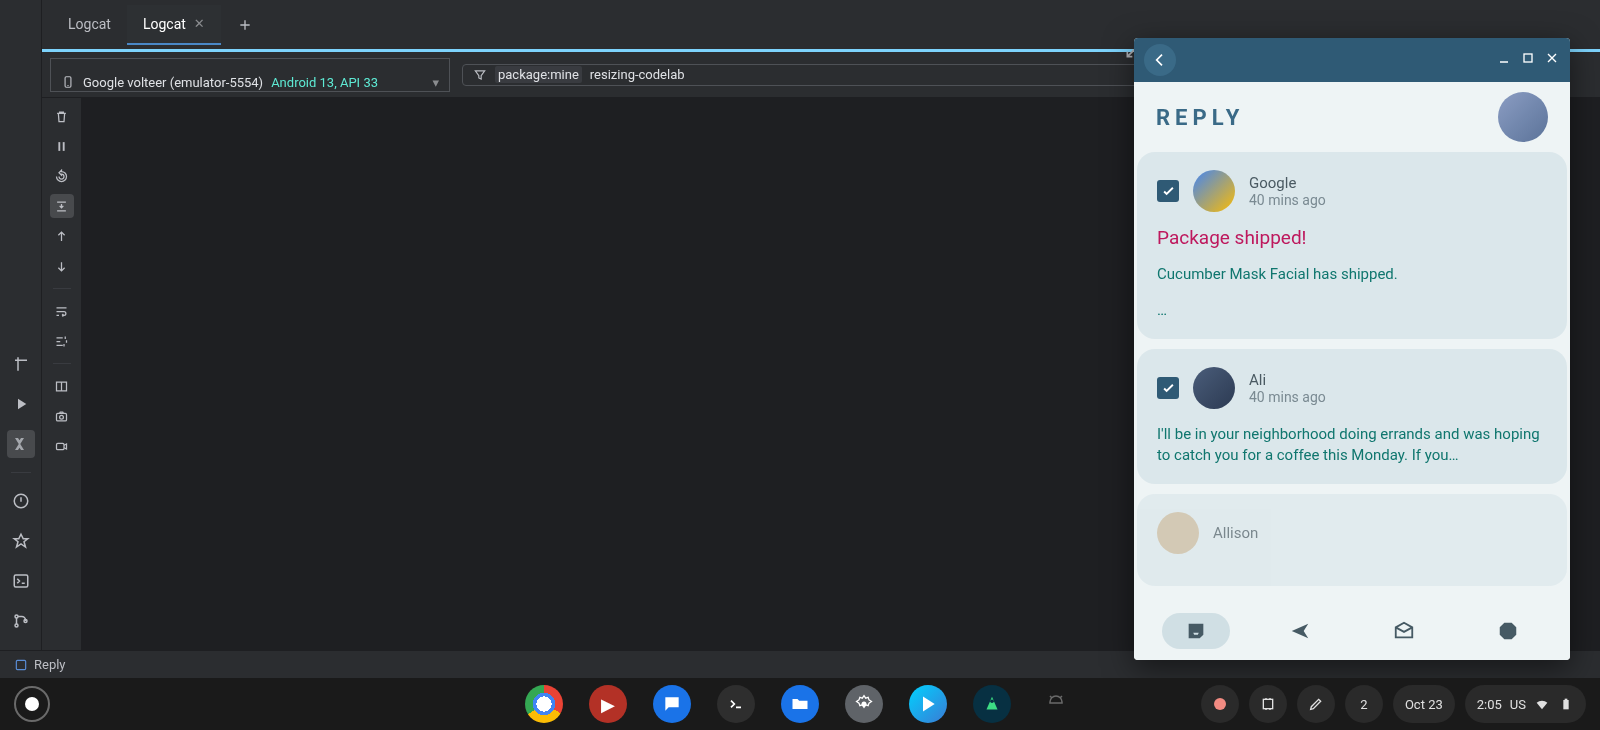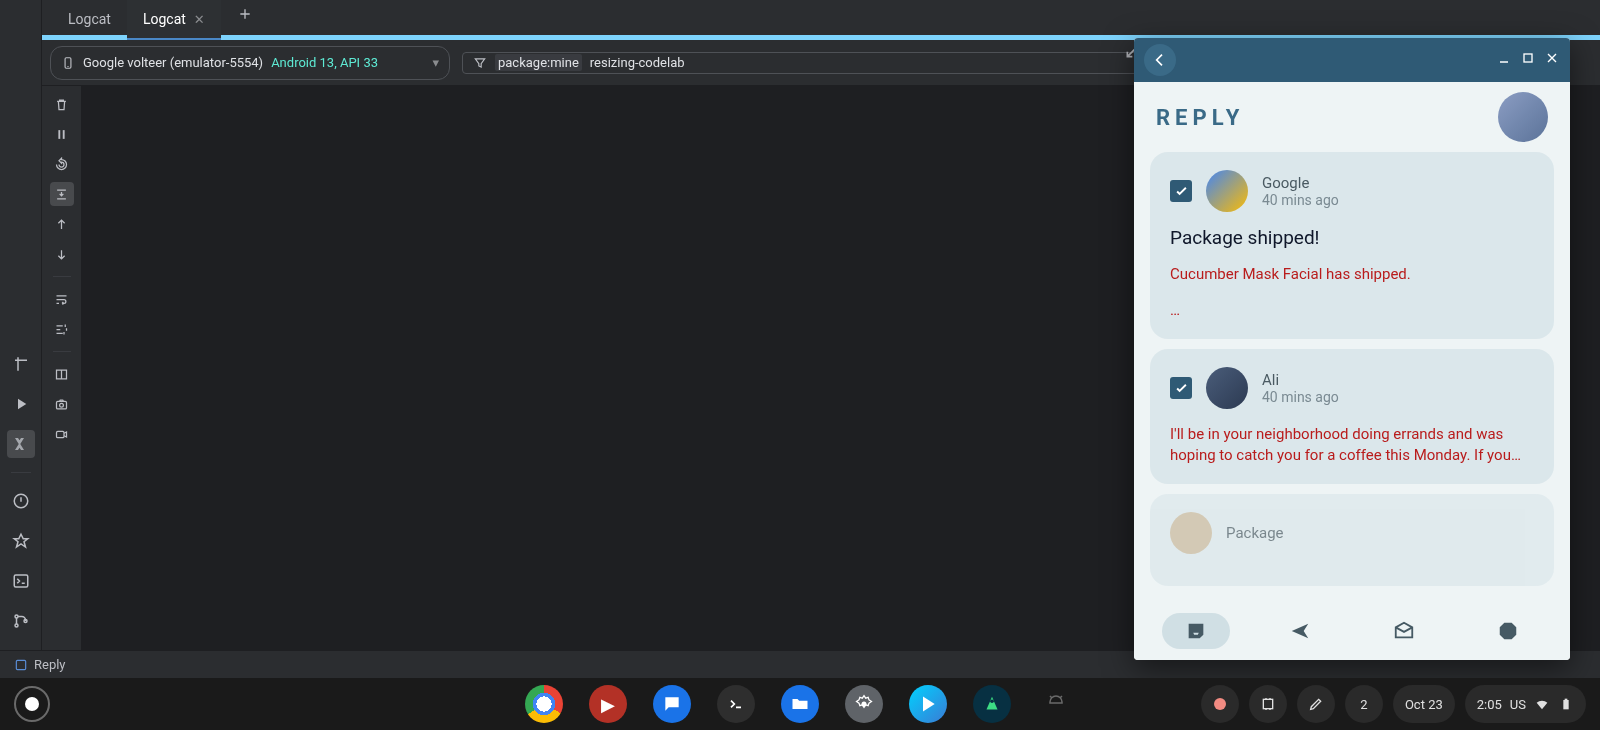--- a/index.html
+++ b/index.html
@@ -9,29 +9,29 @@
 .left-rail { position: absolute; left: 0; top: 0; width: 42px; height: 662px; background: #2b2d30; border-right: 1px solid #1e1f22; display: flex; flex-direction: column; align-items: center; padding-top: 350px; gap: 12px; }
 .left-rail .rail-icon { width: 28px; height: 28px; display: flex; align-items: center; justify-content: center; border-radius: 4px; color: #bcbec4; }
 .left-rail .rail-icon.active { background: #484a4d; }
 .left-rail .rail-icon svg { width: 18px; height: 18px; }
 .left-rail .sep { width: 20px; height: 1px; background: #393b40; margin: 2px 0; }
 
 
 .main { position: absolute; left: 42px; top: 0; right: 0; bottom: 68px; display: flex; flex-direction: column; }
 
 
-.tabs { height: 40px; display: flex; align-items: flex-start; border-bottom: 5px solid #7dd3fc; padding-left: 10px; }
+.tabs { height: 52px; display: flex; align-items: center; border-bottom: 3px solid #7dd3fc; padding-left: 10px; }
 .tab { height: 40px; padding: 0 16px; display: flex; align-items: center; gap: 8px; font-size: 14px; color: #bcbec4; border-bottom: 2px solid transparent; }
 .tab.active { color: #fff; border-bottom-color: #4a88c7; background: #2d3033; }
 .tab .close { font-size: 13px; color: #8a8c8f; }
 .new-tab { width: 28px; height: 28px; display: flex; align-items: center; justify-content: center; margin-left: 10px; color: #bcbec4; }
 
 
 .filter-row { height: 46px; display: flex; align-items: center; gap: 12px; padding: 0 8px; border-bottom: 1px solid #1e1f22; }
-.device-select { height: 30px; background: #2b2d30; border: 1px solid #4e5156; border-radius: 12px; display: flex; align-items: center; padding: 16px 10px; gap: 8px; font-size: 13px; min-width: 400px; }
+.device-select { height: 30px; background: #2b2d30; border: 1px solid #4e5156; border-radius: 0; display: flex; align-items: flex-start; padding: 16px 10px; gap: 8px; font-size: 13px; min-width: 400px; }
 .device-select .dim { color: #5eead4; }
 .device-select .chev { margin-left: auto; color: #8a8c8f; }
 .filter-input { flex: 1; height: 22px; background: #2b2d30; border: 1px solid #4e5156; border-radius: 4px; display: flex; align-items: center; padding: 0 10px; gap: 8px; font-size: 13px; margin-right: 420px; }
 .filter-input .pkg { background: #393b40; padding: 1px 3px; border-radius: 2px; }
 
 
 .log-body { flex: 1; display: flex; }
 .log-tools { width: 40px; background: #2b2d30; border-right: 1px solid #1e1f22; display: flex; flex-direction: column; align-items: center; padding-top: 6px; gap: 6px; }
 .log-tools .tool { width: 24px; height: 24px; display: flex; align-items: center; justify-content: center; border-radius: 4px; color: #bcbec4; }
 .log-tools .tool.active { background: #484a4d; }
@@ -43,32 +43,32 @@
 
 
 .emulator { position: absolute; right: 30px; top: 38px; width: 436px; height: 622px; background: #eef4f5; border-radius: 4px; box-shadow: 0 8px 30px rgba(0,0,0,.5); display: flex; flex-direction: column; overflow: hidden; }
 .emu-titlebar { height: 44px; background: #2f5a75; display: flex; align-items: center; padding: 0 10px; gap: 8px; }
 .emu-titlebar .back { width: 32px; height: 32px; border-radius: 16px; background: #3a6a87; display: flex; align-items: center; justify-content: center; }
 .emu-titlebar .spacer { flex: 1; }
 .emu-titlebar svg { color: #fff; width: 16px; height: 16px; }
 .emu-app-header { height: 70px; display: flex; align-items: center; padding: 0 22px; justify-content: space-between; background: #eef4f5; }
 .emu-app-header .title { font-size: 22px; font-weight: 700; letter-spacing: 5px; color: #3a6a87; }
 .emu-app-header .avatar { width: 50px; height: 50px; border-radius: 25px; background: linear-gradient(135deg, #8b9dc3, #5b7399); }
-.emu-list { flex: 1; padding: 0 16px; overflow: hidden; display: flex; flex-direction: column; gap: 10px; }
+.emu-list { flex: 1; padding: 0 3px; overflow: hidden; display: flex; flex-direction: column; gap: 10px; }
 .mail-card { background: #dbe7eb; border-radius: 18px; padding: 18px 20px; }
 .mail-head { display: flex; align-items: center; gap: 14px; margin-bottom: 14px; }
 .mail-check { width: 22px; height: 22px; background: #2f5a75; border-radius: 3px; display: flex; align-items: center; justify-content: center; }
 .mail-check svg { color: #fff; width: 15px; height: 15px; }
 .mail-avatar { width: 42px; height: 42px; border-radius: 21px; }
 .av-google { background: conic-gradient(#ea4335 0 25%, #fbbc05 25% 50%, #34a853 50% 75%, #4285f4 75%); background: linear-gradient(135deg, #4285f4, #fbbc05); }
 .av-ali { background: linear-gradient(135deg, #4a5d7a, #2c3a52); }
 .mail-from { font-size: 15px; color: #4a5a62; }
 .mail-time { font-size: 14px; color: #7a8a92; }
-.mail-subj { font-size: 19px; color: #0f172a; margin-bottom: 6px; }
-.mail-body { font-size: 15px; color: #b91c1c; line-height: 1.4; margin-top: 15px; }
+.mail-subj { font-size: 19px; color: #be185d; margin-bottom: 6px; }
+.mail-body { font-size: 15px; color: #0f766e; line-height: 1.4; margin-top: 15px; }
 .emu-bottomnav { height: 58px; background: #eef4f5; display: flex; align-items: center; justify-content: space-around; padding: 0 10px; }
 .nav-item { width: 68px; height: 36px; border-radius: 18px; display: flex; align-items: center; justify-content: center; }
 .nav-item.active { background: #d0dfe4; }
 .nav-item svg { width: 22px; height: 22px; color: #465a64; }
 
 .emu-handle { position: absolute; right: 456px; top: 40px; color: #aeb0b5; }
 .emu-handle svg { width: 20px; height: 20px; }
 
 
 .shelf { position: absolute; left: 0; right: 0; bottom: 0; height: 52px; background: #1a1a1a; display: flex; align-items: center; padding: 0 14px; }
@@ -308,21 +308,21 @@
           <div class="mail-from">Ali</div>
           <div class="mail-time">40 mins ago</div>
         </div>
       </div>
       <div class="mail-body">I'll be in your neighborhood doing errands and was hoping to catch you for a coffee this Monday. If you…</div>
     </div>
     <div class="mail-card" style="opacity:.7">
       <div class="mail-head">
         <div class="mail-avatar" style="background:#c9b89a"></div>
         <div>
-          <div class="mail-from">Package</div>
+          <div class="mail-from">Allison</div>
         </div>
       </div>
     </div>
   </div>
   <div class="emu-bottomnav">
     <div class="nav-item active">
         <svg viewBox="0 0 24 24" fill="currentColor">
           <path d="M4 4h16v12l-4 4H4z M4 14h5l1 2h4l1-2h5"></path>
         </svg>
       </div>

